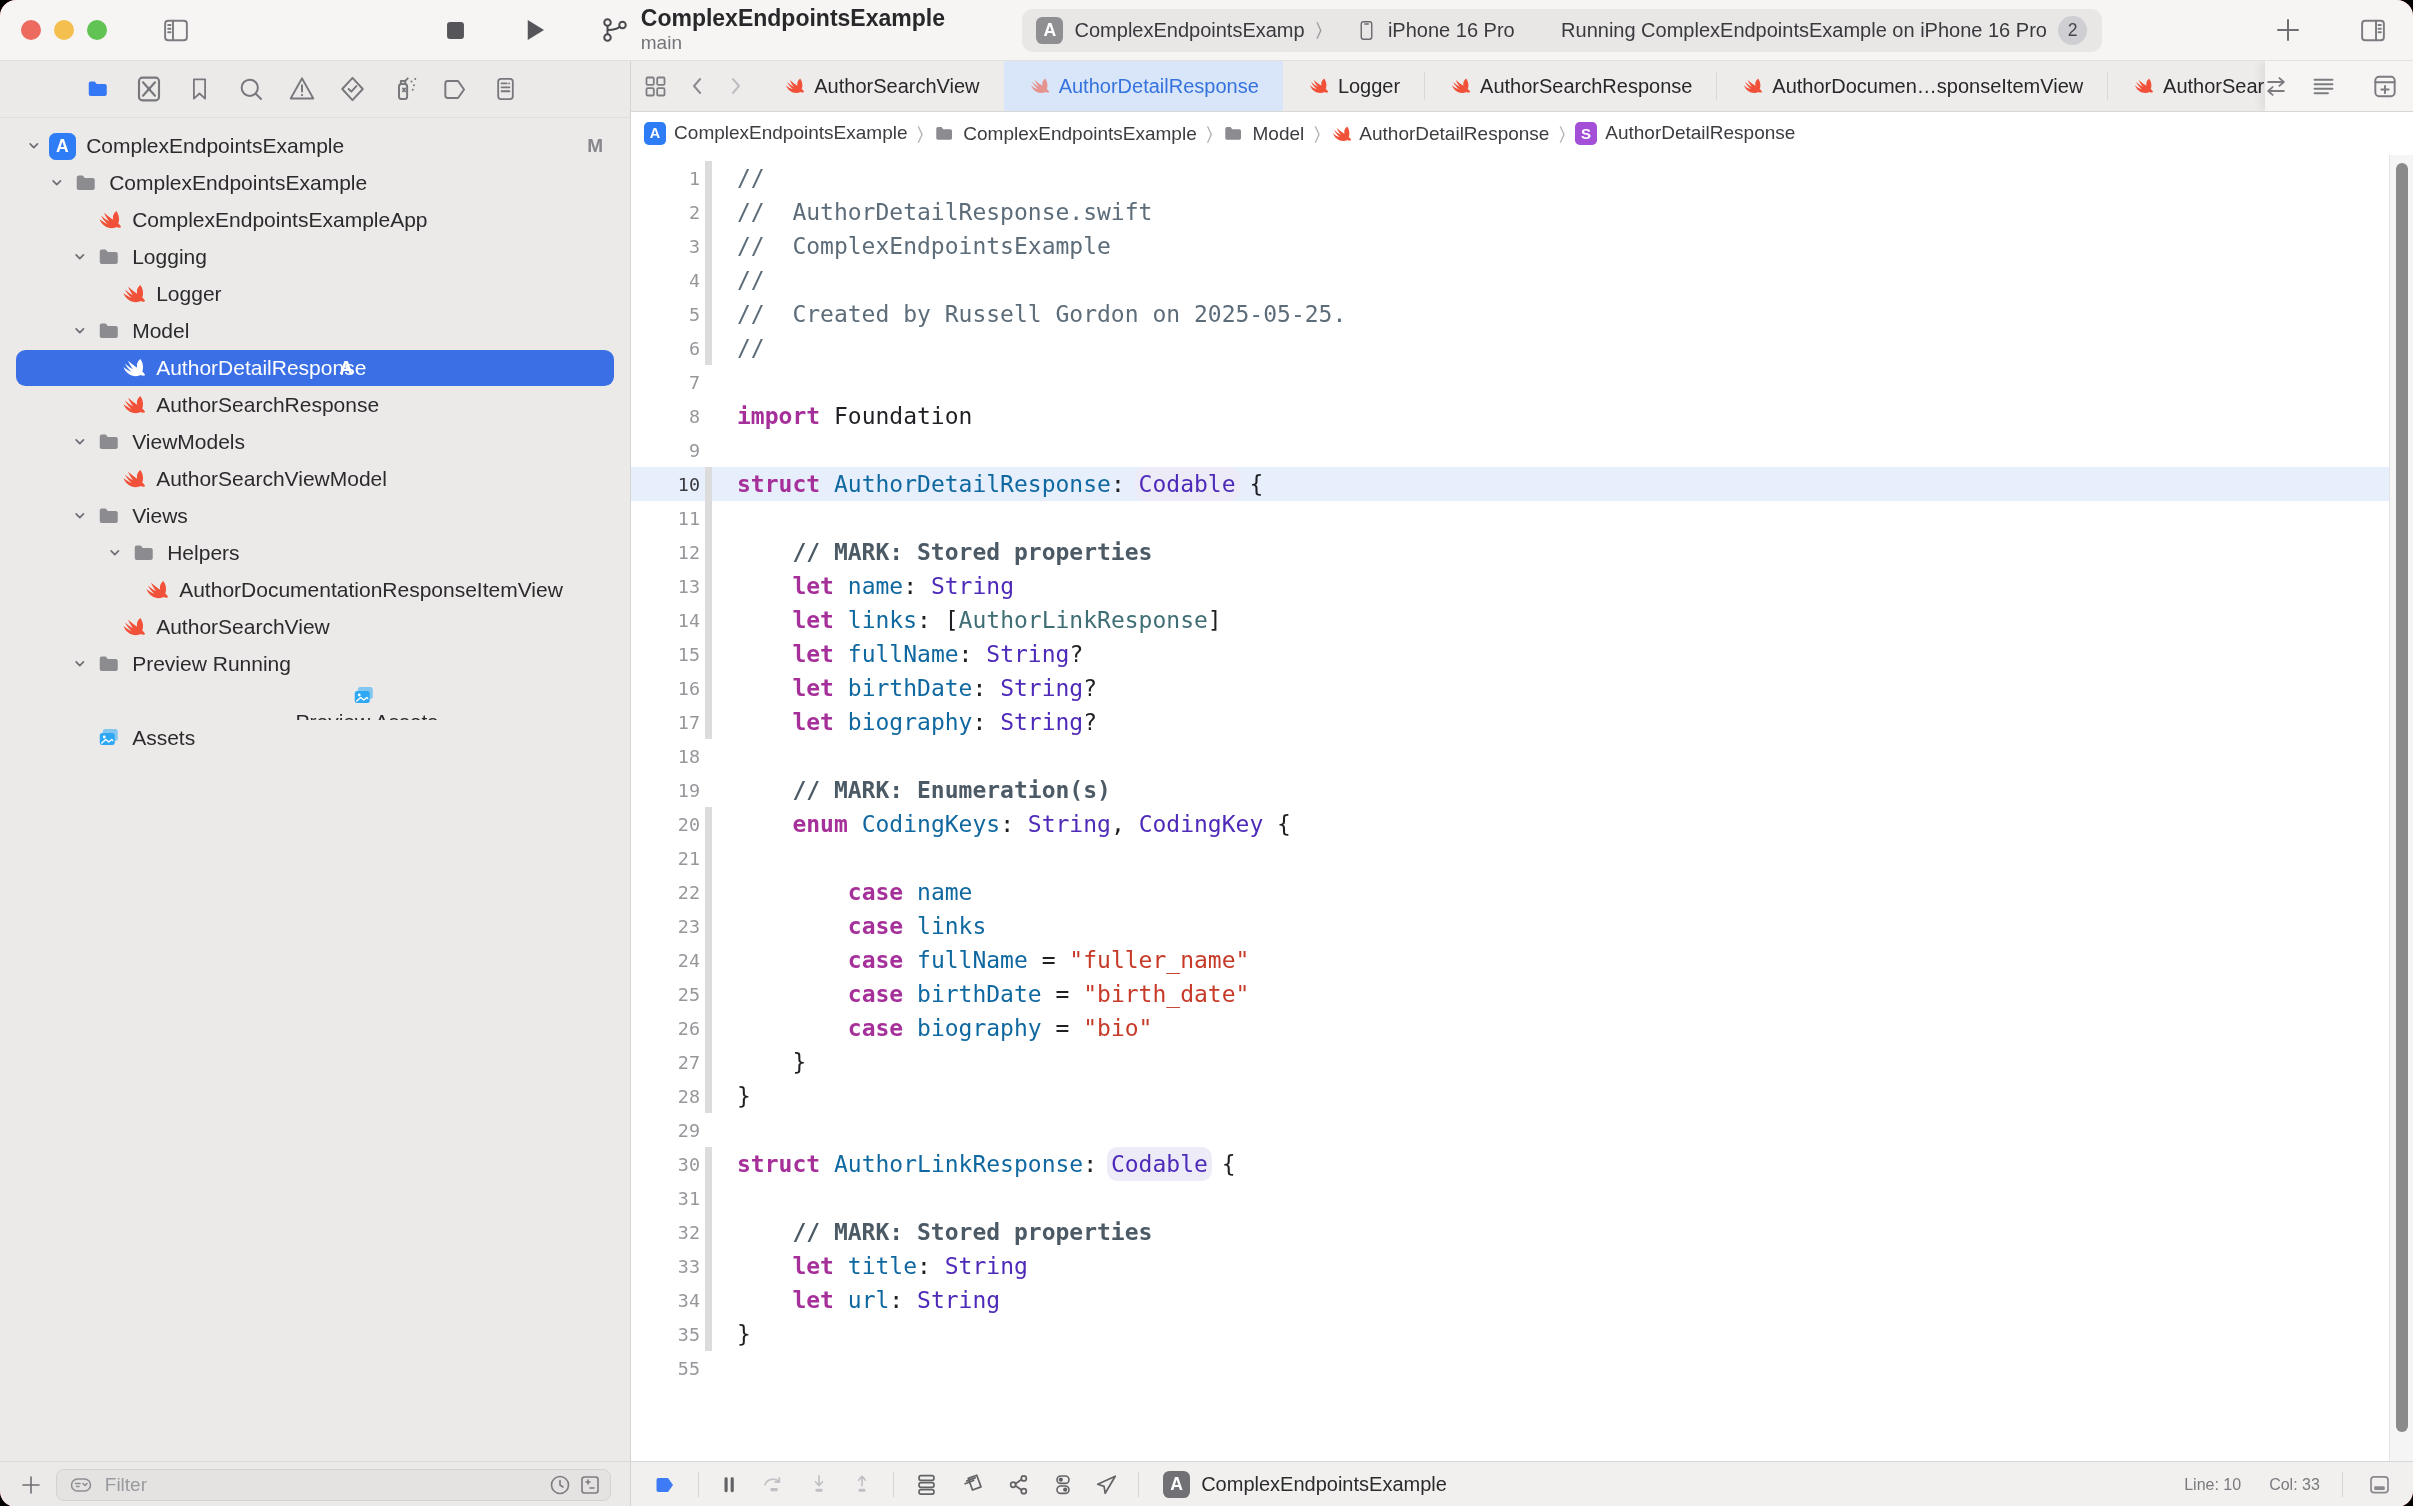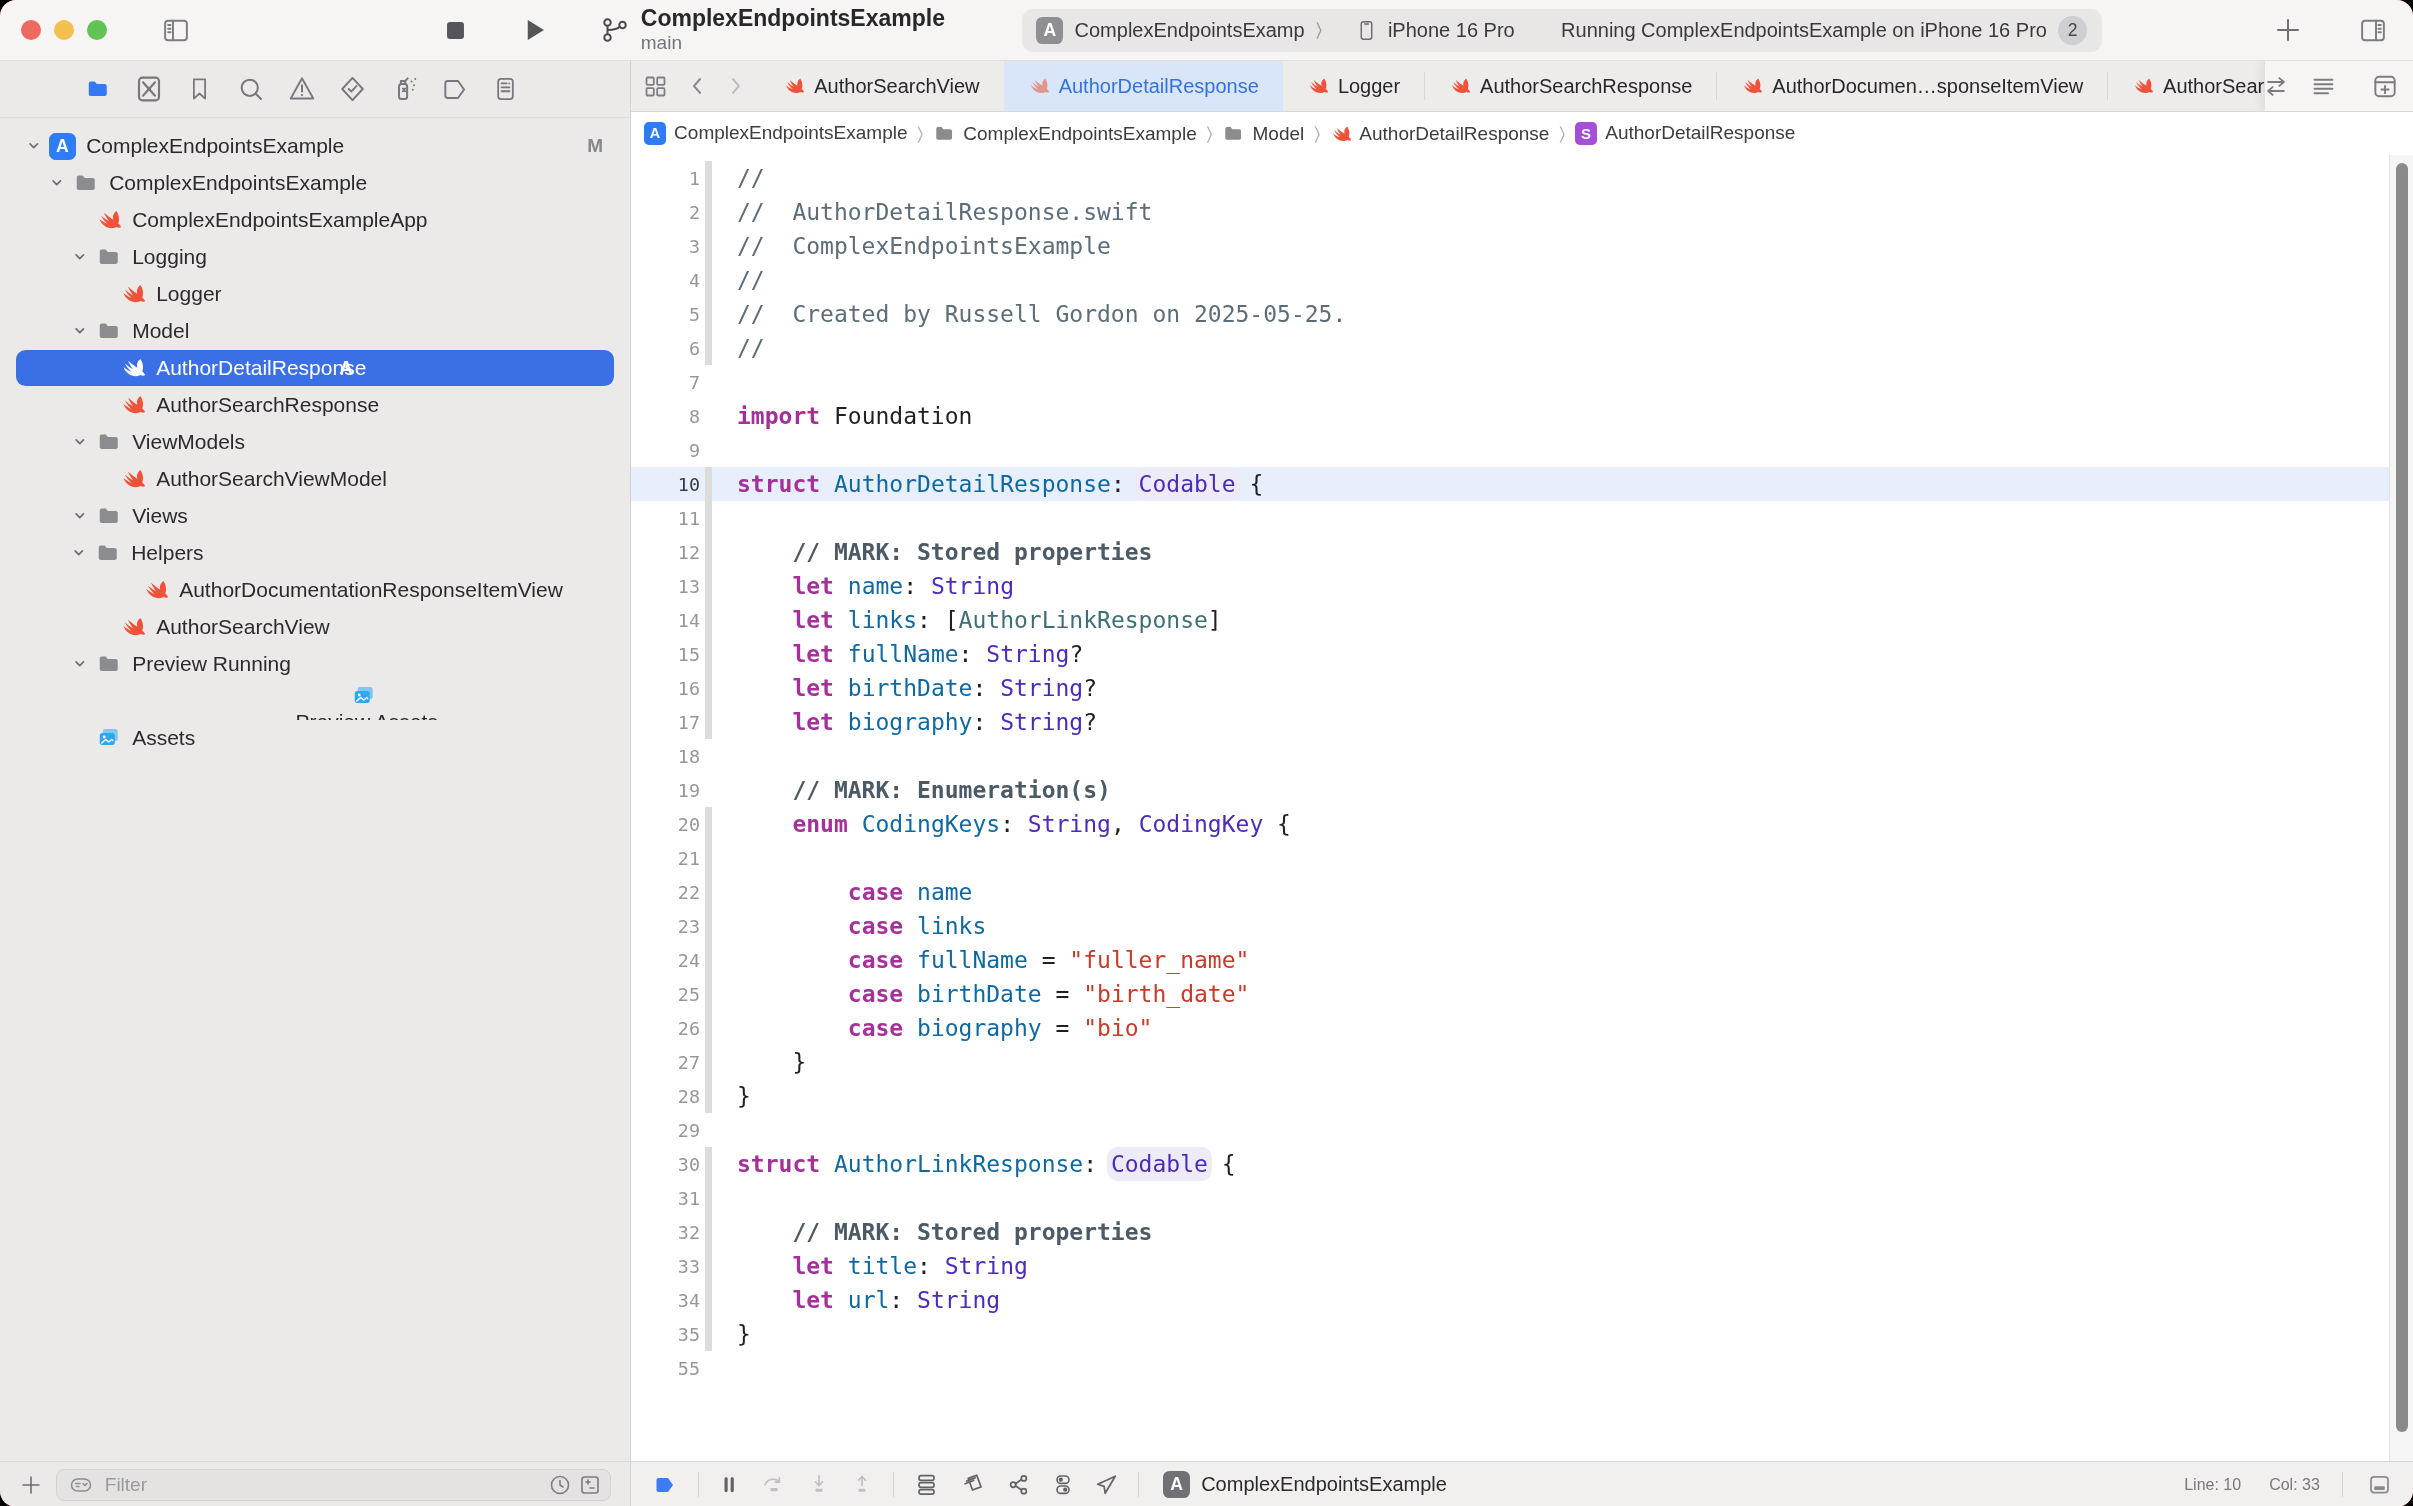--- a/index.html
+++ b/index.html
@@ -376,21 +376,21 @@
                 <path d="M7 9.5 L12 14.5 L17 9.5" stroke-width="2.4"></path>
               </svg>
             </span>
             <span class="ticon folder-c">
               <svg width="25.5" height="24" viewBox="0 0 24 24" fill="none" stroke="currentColor" stroke-width="1.6" stroke-linecap="round" stroke-linejoin="round">
                 <path d="M3 6.5 C3 5.4 3.9 4.5 5 4.5 H9 L11 7 H19 C20.1 7 21 7.9 21 9 V17 C21 18.1 20.1 19 19 19 H5 C3.9 19 3 18.1 3 17 Z" fill="currentColor" stroke="none"></path>
               </svg>
             </span>
             <span class="tlabel">Views</span>
           </div>
-          <div class="trow" style="padding-left: 68px;">
+          <div class="trow" style="padding-left: 104px;">
             <span class="disc">
               <svg width="17.6" height="17.6" viewBox="0 0 24 24" fill="none" stroke="currentColor" stroke-width="1.6" stroke-linecap="round" stroke-linejoin="round">
                 <path d="M7 9.5 L12 14.5 L17 9.5" stroke-width="2.4"></path>
               </svg>
             </span>
             <span class="ticon folder-c">
               <svg width="25.5" height="24" viewBox="0 0 24 24" fill="none" stroke="currentColor" stroke-width="1.6" stroke-linecap="round" stroke-linejoin="round">
                 <path d="M3 6.5 C3 5.4 3.9 4.5 5 4.5 H9 L11 7 H19 C20.1 7 21 7.9 21 9 V17 C21 18.1 20.1 19 19 19 H5 C3.9 19 3 18.1 3 17 Z" fill="currentColor" stroke="none"></path>
               </svg>
             </span>

